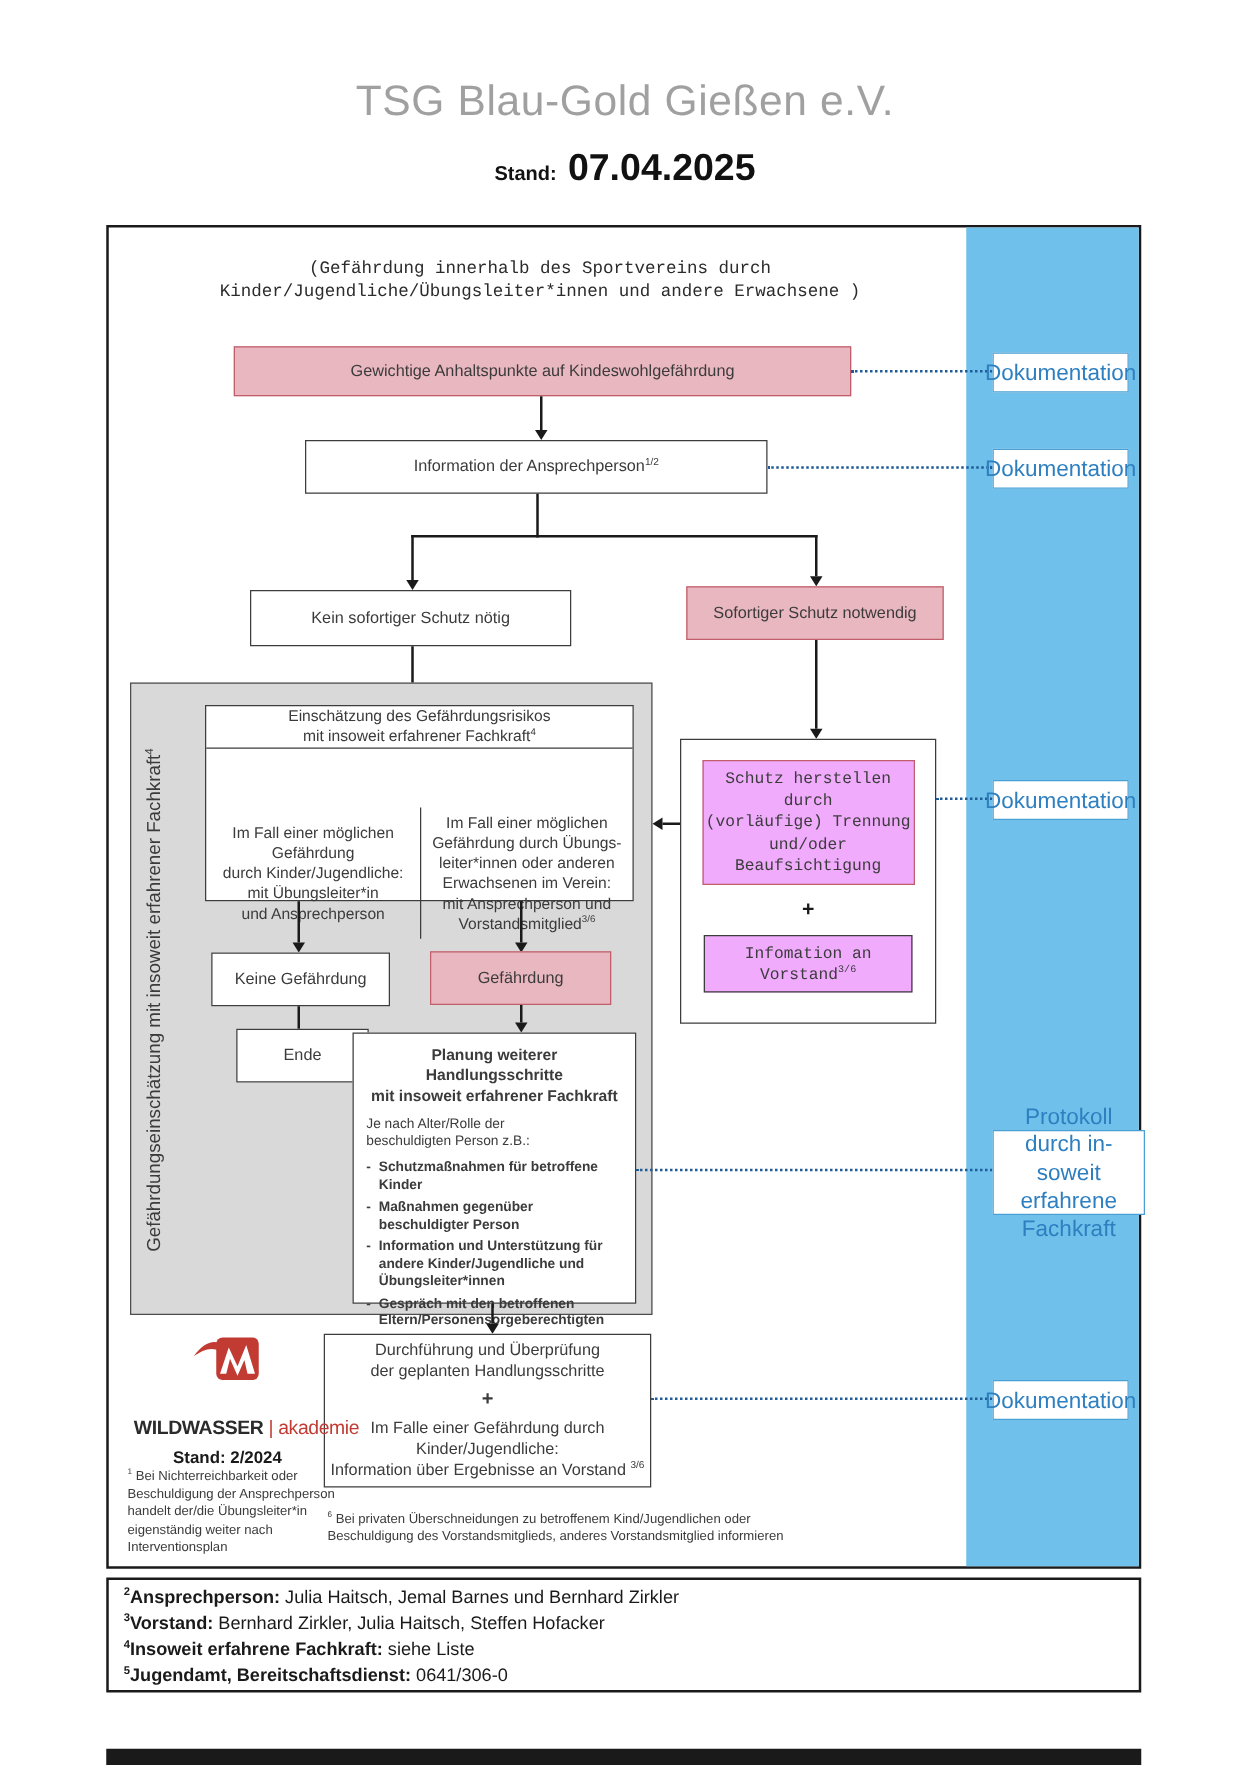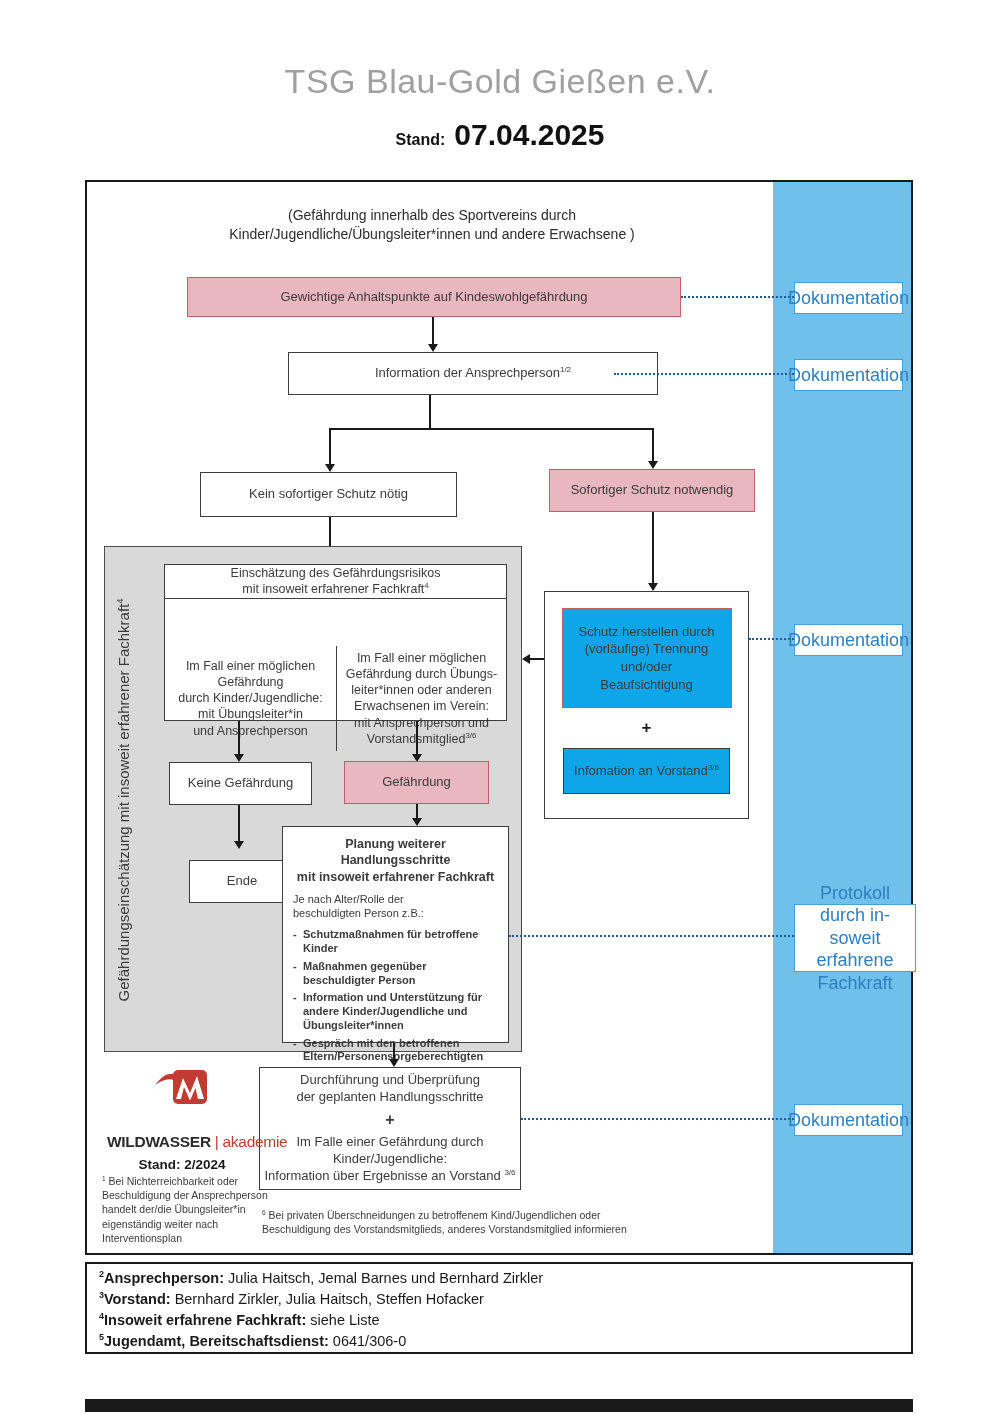--- a/index.html
+++ b/index.html
@@ -11,21 +11,21 @@
     font-size:34px;font-weight:normal;color:#a0a0a0;letter-spacing:.5px;}
   .stand-row{position:absolute;left:0;top:118px;width:1000px;display:flex;
     justify-content:center;align-items:baseline;gap:9px;color:#111;}
   .stand-label{font-size:16px;font-weight:bold;}
   .stand-date{font-size:30px;font-weight:bold;}
   #flow{position:absolute;left:85px;top:180px;width:828px;height:1075px;
     border:2.5px solid #1a1a1a;box-sizing:border-box;background:#fff;}
   .blueband{position:absolute;left:686px;top:0;width:138px;bottom:0;background:#6fc1eb;}
   .flow-title{position:absolute;left:40px;top:24px;width:610px;text-align:center;}
   .flow-title h1{margin:0 0 4px 0;font-size:17.5px;color:#1a1a1a;}
-  .flow-title .sub{font-size:14px;color:#2b2b2b;line-height:1.35;}
+  .flow-title .sub{font-size:14px;color:#2b2b2b;line-height:1.35;font-family:Liberation Mono, monospace;}
   .node{position:absolute;background:#fff;border:1.5px solid #3d3d3d;box-sizing:border-box;
     display:flex;flex-direction:column;align-items:center;justify-content:center;
     text-align:center;font-size:13px;line-height:1.3;color:#3b3b3b;}
   .pink{background:#e9b7bf;border-color:#c05e6b;}
   .grayzone{position:absolute;left:17px;top:364px;width:418px;height:506px;
     background:#d9d9d9;border:1.5px solid #4d4d4d;box-sizing:border-box;}
   .rotated{position:absolute;left:-222px;top:236px;width:480px;height:34px;
     transform:rotate(-90deg);text-align:center;font-size:15px;color:#3b3b3b;
     display:flex;align-items:center;justify-content:center;}
   .doc{position:absolute;background:#fff;border:1.5px solid #4aa0d5;box-sizing:border-box;
@@ -46,23 +46,23 @@
   .einsch-cell{display:flex;align-items:center;justify-content:center;font-size:12.5px;
     box-sizing:border-box;padding:4px;}
   .einsch-cell.left{width:172px;border-right:1.5px solid #3d3d3d;}
   .einsch-cell.right{flex:1;}
   .planung{justify-content:flex-start;align-items:stretch;padding:9px 10px;text-align:left;}
   .planung .ptitle{text-align:center;font-weight:bold;font-size:12.5px;line-height:1.3;}
   .planung .intro{font-size:11px;margin-top:7px;line-height:1.3;}
   .planung ul{list-style:none;margin:4px 0 0 0;padding:0;font-size:11px;line-height:1.25;}
   .planung li{position:relative;padding-left:10px;margin-top:4px;font-weight:bold;}
   .planung li::before{content:"-";position:absolute;left:0;}
-  .innerbox{background:#0ea5e9;border:1.5px solid #3d3d3d;box-sizing:border-box;
+  .innerbox{background:#f0abfc;border:1.5px solid #3d3d3d;box-sizing:border-box;
     display:flex;align-items:center;justify-content:center;text-align:center;
-    font-size:13px;line-height:1.35;}
+    font-size:13px;line-height:1.35;font-family:Liberation Mono, monospace;}
   .plus{font-size:17px;font-weight:bold;color:#1a1a1a;margin:9px 0;}
   .logo-block{position:absolute;left:20px;top:885px;width:150px;text-align:center;}
   .brand-line{font-size:15.5px;letter-spacing:-.3px;margin-top:18px;white-space:nowrap;}
   .brand-name{font-weight:bold;color:#2b2b2b;}
   .brand-sub{color:#c23b33;font-weight:normal;}
   .logo-stand{font-size:13.5px;font-weight:bold;color:#1a1a1a;margin-top:6px;}
   .footnote{position:absolute;font-size:10.5px;line-height:1.35;color:#3b3b3b;}
   #contacts{position:absolute;left:85px;top:1262px;width:828px;height:92px;
     border:2.5px solid #1a1a1a;box-sizing:border-box;padding:4px 12px;
     font-size:14.5px;line-height:1.45;color:#1a1a1a;}
@@ -91,21 +91,21 @@
     <span>Gewichtige Anhaltspunkte auf Kindeswohlgefährdung</span>
   </div>
   <div class="dotted" style="left:594px;top:114px;width:113px;"></div>
   <div class="doc" style="left:707px;top:100px;width:109px;height:32px;">
     <span>Dokumentation</span>
   </div>
 
   <div class="vline" style="left:345px;top:135px;height:27px;"></div>
   <div class="arr-d" style="left:341px;top:162px;"></div>
 
-  <div class="node" style="left:157px;top:170px;width:370px;height:43px;margin-left:44px;">
+  <div class="node" style="left:157px;top:170px;width:370px;height:43px;">
     <span><span>Information der Ansprechperson</span><sup>1/2</sup></span>
   </div>
   <div class="dotted" style="left:527px;top:191px;width:180px;"></div>
   <div class="doc" style="left:707px;top:177px;width:109px;height:32px;">
     <span>Dokumentation</span>
   </div>
 
   <div class="vline" style="left:342px;top:213px;height:35px;"></div>
   <div class="hline" style="left:242px;top:246px;width:325px;"></div>
   <div class="vline" style="left:242px;top:246px;height:36px;"></div>
@@ -160,21 +160,21 @@
 
   <div class="node" style="left:82px;top:580px;width:143px;height:43px;">
     <span>Keine Gefährdung</span>
   </div>
   <div class="node pink" style="left:257px;top:579px;width:145px;height:43px;">
     <span>Gefährdung</span>
   </div>
 
   <div class="vline" style="left:151px;top:623px;height:36px;"></div>
   <div class="arr-d" style="left:147px;top:659px;"></div>
-  <div class="node" style="left:102px;top:678px;width:106px;height:43px;">
+  <div class="node" style="left:102px;top:641px;width:106px;height:43px;">
     <span>Ende</span>
   </div>
 
   <div class="vline" style="left:329px;top:622px;height:14px;"></div>
   <div class="arr-d" style="left:325px;top:636px;"></div>
 
   <div class="node planung" style="left:195px;top:644px;width:227px;height:217px;">
     <div class="ptitle">
       <div>Planung weiterer Handlungsschritte</div>
       <div>mit insoweit erfahrener Fachkraft</div>

